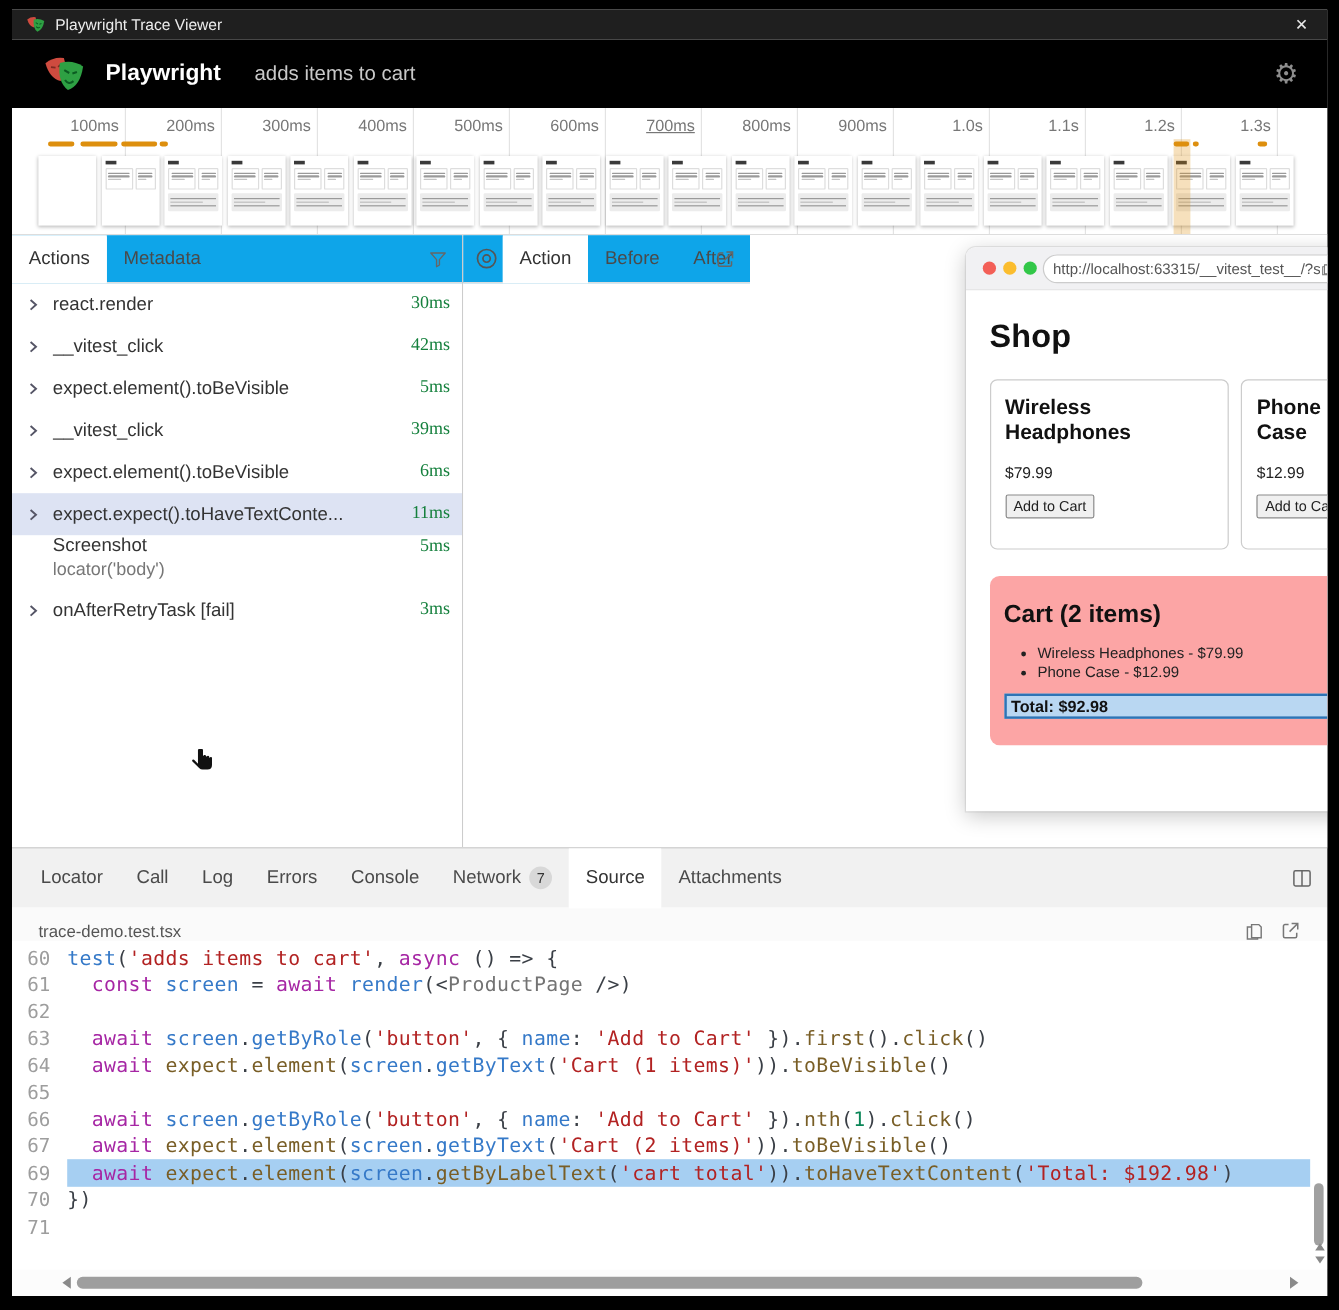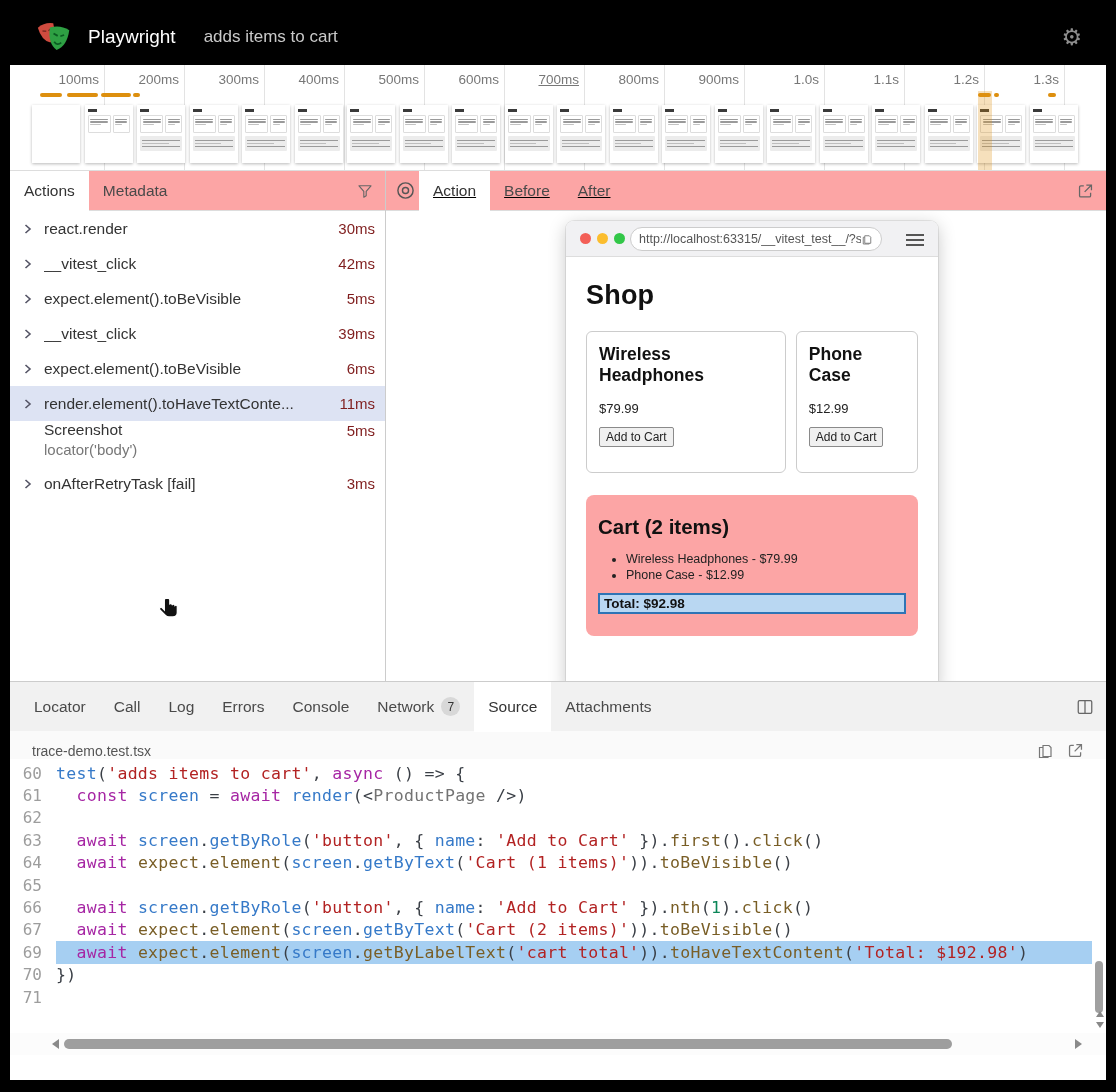--- a/index.html
+++ b/index.html
@@ -6,21 +6,21 @@
   html,body { width:1116px; height:1092px; background:#000; font-family:"Liberation Sans", sans-serif; overflow:hidden; }
   .window { position:absolute; left:10px; top:8px; width:1096px; height:1072px; background:#fff; }
 
   
   .titlebar { height:25px; background:#1f1f1f; display:flex; align-items:center; padding:0 12px; }
   .titlebar .ttext { color:#ececec; font-size:13px; margin-left:8px; flex:1; }
   .titlebar .close { color:#e8e8e8; font-size:13px; cursor:default; padding:0 4px; }
 
   
   .appheader { height:57px; background:#000; display:flex; align-items:center; padding:0 26px; position:relative; }
-  .brand { color:#fff; font-size:19px; font-weight:normal; margin-left:16px; }
+  .brand { color:#fff; font-size:19px; font-weight:bold; margin-left:16px; }
   .testtitle { color:#c9c9c9; font-size:17px; margin-left:28px; }
   .gear { position:absolute; right:24px; top:50%; transform:translateY(-50%); color:#8d8d8d; font-size:23px; line-height:1; }
 
   
   .timeline { height:106px; background:#fff; position:relative; border-bottom:1px solid #ddd; overflow:hidden; }
   .gridline { position:absolute; top:0; bottom:0; width:1px; background:#e3e3e3; }
   .tick { position:absolute; top:7px; font-size:13.5px; color:#777; transform:translateX(-100%); white-space:nowrap; }
   .tbar { position:absolute; top:28px; height:4px; border-radius:2px; }
   .tl-band { position:absolute; top:26px; bottom:0; z-index:3; }
   .thumb { position:absolute; top:40px; width:48px; height:58px; background:#fff; box-shadow:0 1px 3px rgba(0,0,0,.28); padding:4px 3px; z-index:1; }
@@ -30,33 +30,33 @@
   .t-card.sm { flex:1; }
   .t-card i { display:block; height:1.5px; background:#9a9a9a; margin:1px 0; border-radius:1px; }
   .t-card i.w { width:60%; background:#c3c3c3; }
   .t-cart { margin-top:3px; background:#ececec; border-radius:1px; height:15px; padding:2px; }
   .t-cart i { display:block; height:1.5px; background:#9a9a9a; margin:1.5px 0; }
   .t-cart i.w { width:70%; background:#bdbdbd; }
 
   
   .main { height:510px; display:flex; position:relative; }
   .left-panel { width:376px; border-right:1px solid #ccc; display:flex; flex-direction:column; background:#fff; }
-  .right-panel { flex:1; display:flex; flex-direction:column; background:#fff;text-decoration:underline; }
-  .toolbar { height:40px; background:#fca5a5; border-bottom:1px solid #ddd; display:flex; align-items:stretch; position:relative; flex:none; }
+  .right-panel { flex:1; display:flex; flex-direction:row; background:#fff; }
+  .toolbar { height:40px; background:#0ea5e9; border-bottom:1px solid #ddd; display:flex; align-items:stretch; position:relative; flex:none; }
   .tab { display:flex; align-items:center; padding:0 14px; font-size:15.5px; color:#4a4a4a; white-space:nowrap; }
   .tab.sel { background:#fff; box-shadow:0 1px 0 0 #fff; color:#333; }
   .tool-icon-right { position:absolute; right:12px; top:50%; transform:translateY(-50%); }
 
   
   .actions-list { flex:1; overflow:hidden; position:relative; }
   .arow { display:grid; grid-template-columns:34px 1fr auto; align-items:center; min-height:35px; padding-right:10px; }
   .arow.sel { background:#dde3f3; }
   .arow .chev { justify-self:center; display:flex; }
   .arow .aname { font-size:15.5px; color:#333; white-space:nowrap; overflow:hidden; }
-  .arow .adur { font-size:15px; color:#7f1d1d; padding-left:8px; }
+  .arow .adur { font-size:15px; color:#15803d; padding-left:8px;font-family:Liberation Serif, serif; }
   .arow .asub { grid-column:2 / 4; font-size:15px; color:#777; padding:2px 0 8px; }
 
   
   .hand-cursor { position:absolute; left:147px; top:424px; width:26px; height:28px; z-index:50; pointer-events:none; }
 
   
   .snap-content { flex:1; position:relative; overflow:hidden; background:#fff; }
   .browser { position:absolute; left:180px; top:10px; width:372px; height:470px; background:#fff; border-radius:8px 8px 0 0; box-shadow:0 0 0 1px rgba(0,0,0,.08), 0 4px 18px rgba(0,0,0,.22); }
   .chrome { height:36px; background:#f1f1f3; border-bottom:1px solid #ddd; border-radius:8px 8px 0 0; position:relative; }
   .tl-dot { position:absolute; top:12px; width:11px; height:11px; border-radius:50%; }
@@ -106,20 +106,34 @@
   .harrow.right { right:24px; border-left:7px solid #8a8a8a; }
   .hthumb { position:absolute; left:54px; width:888px; top:6px; height:10px; background:#9e9e9e; border-radius:5px; }
 
   svg { display:block; }
 </style>
 </head>
 <body>
 
 <div class="window">
 
+  <div class="titlebar">
+    <svg width="16" height="15" viewBox="0 0 40 36">
+      <g transform="rotate(-16 12 14)">
+          <path d="M4 5 Q13 1 22 5 Q22 20 13 25 Q4 20 4 5Z" fill="#cf4b3f"></path>
+        </g>
+      <g transform="rotate(8 26 18)">
+          <path d="M14 9 Q25 4 36 9 Q36 27 25 33 Q14 27 14 9Z" fill="#2ea043"></path>
+      <path d="M19 15 l5 2 M31 15 l-4 2" stroke="#0b5c22" stroke-width="2" fill="none"></path>
+      <path d="M21 23 q4 4 8 0" stroke="#0b5c22" stroke-width="2" fill="none"></path>
+        </g>
+    </svg>
+    <span class="ttext">Playwright Trace Viewer</span>
+    <span class="close">✕</span>
+  </div>
 
   <div class="appheader">
     <svg width="36" height="32" viewBox="0 0 40 36">
       <g transform="rotate(-16 12 14)">
           <path d="M4 5 Q13 1 22 5 Q22 20 13 25 Q4 20 4 5Z" fill="#cf4b3f"></path>
       <path d="M8 10 l4 1.5 M18 10 l-3.5 1.5" stroke="#7e2a22" stroke-width="1.6" fill="none"></path>
         </g>
       <g transform="rotate(8 26 18)">
           <path d="M14 9 Q25 4 36 9 Q36 27 25 33 Q14 27 14 9Z" fill="#2ea043"></path>
       <path d="M19 15 l5 2 M31 15 l-4 2" stroke="#0b5c22" stroke-width="2" fill="none"></path>
@@ -600,21 +614,21 @@
             </div>
             <div class="aname">expect.element().toBeVisible</div>
             <div class="adur">6ms</div>
           </div>
           <div class="arow sel" style="background: rgb(221, 227, 243);">
             <div class="chev">
               <svg width="11" height="12" viewBox="0 0 10 12">
                 <polyline points="3,2 7.5,6 3,10" fill="none" stroke="#556" stroke-width="1.6"></polyline>
               </svg>
             </div>
-            <div class="aname">render.element().toHaveTextConte...</div>
+            <div class="aname">expect.expect().toHaveTextConte...</div>
             <div class="adur">11ms</div>
           </div>
           <div class="arow">
             <div class="chev"></div>
             <div class="aname">Screenshot</div>
             <div class="adur">5ms</div>
             <div class="asub">locator('body')</div>
           </div>
           <div class="arow">
             <div class="chev">

